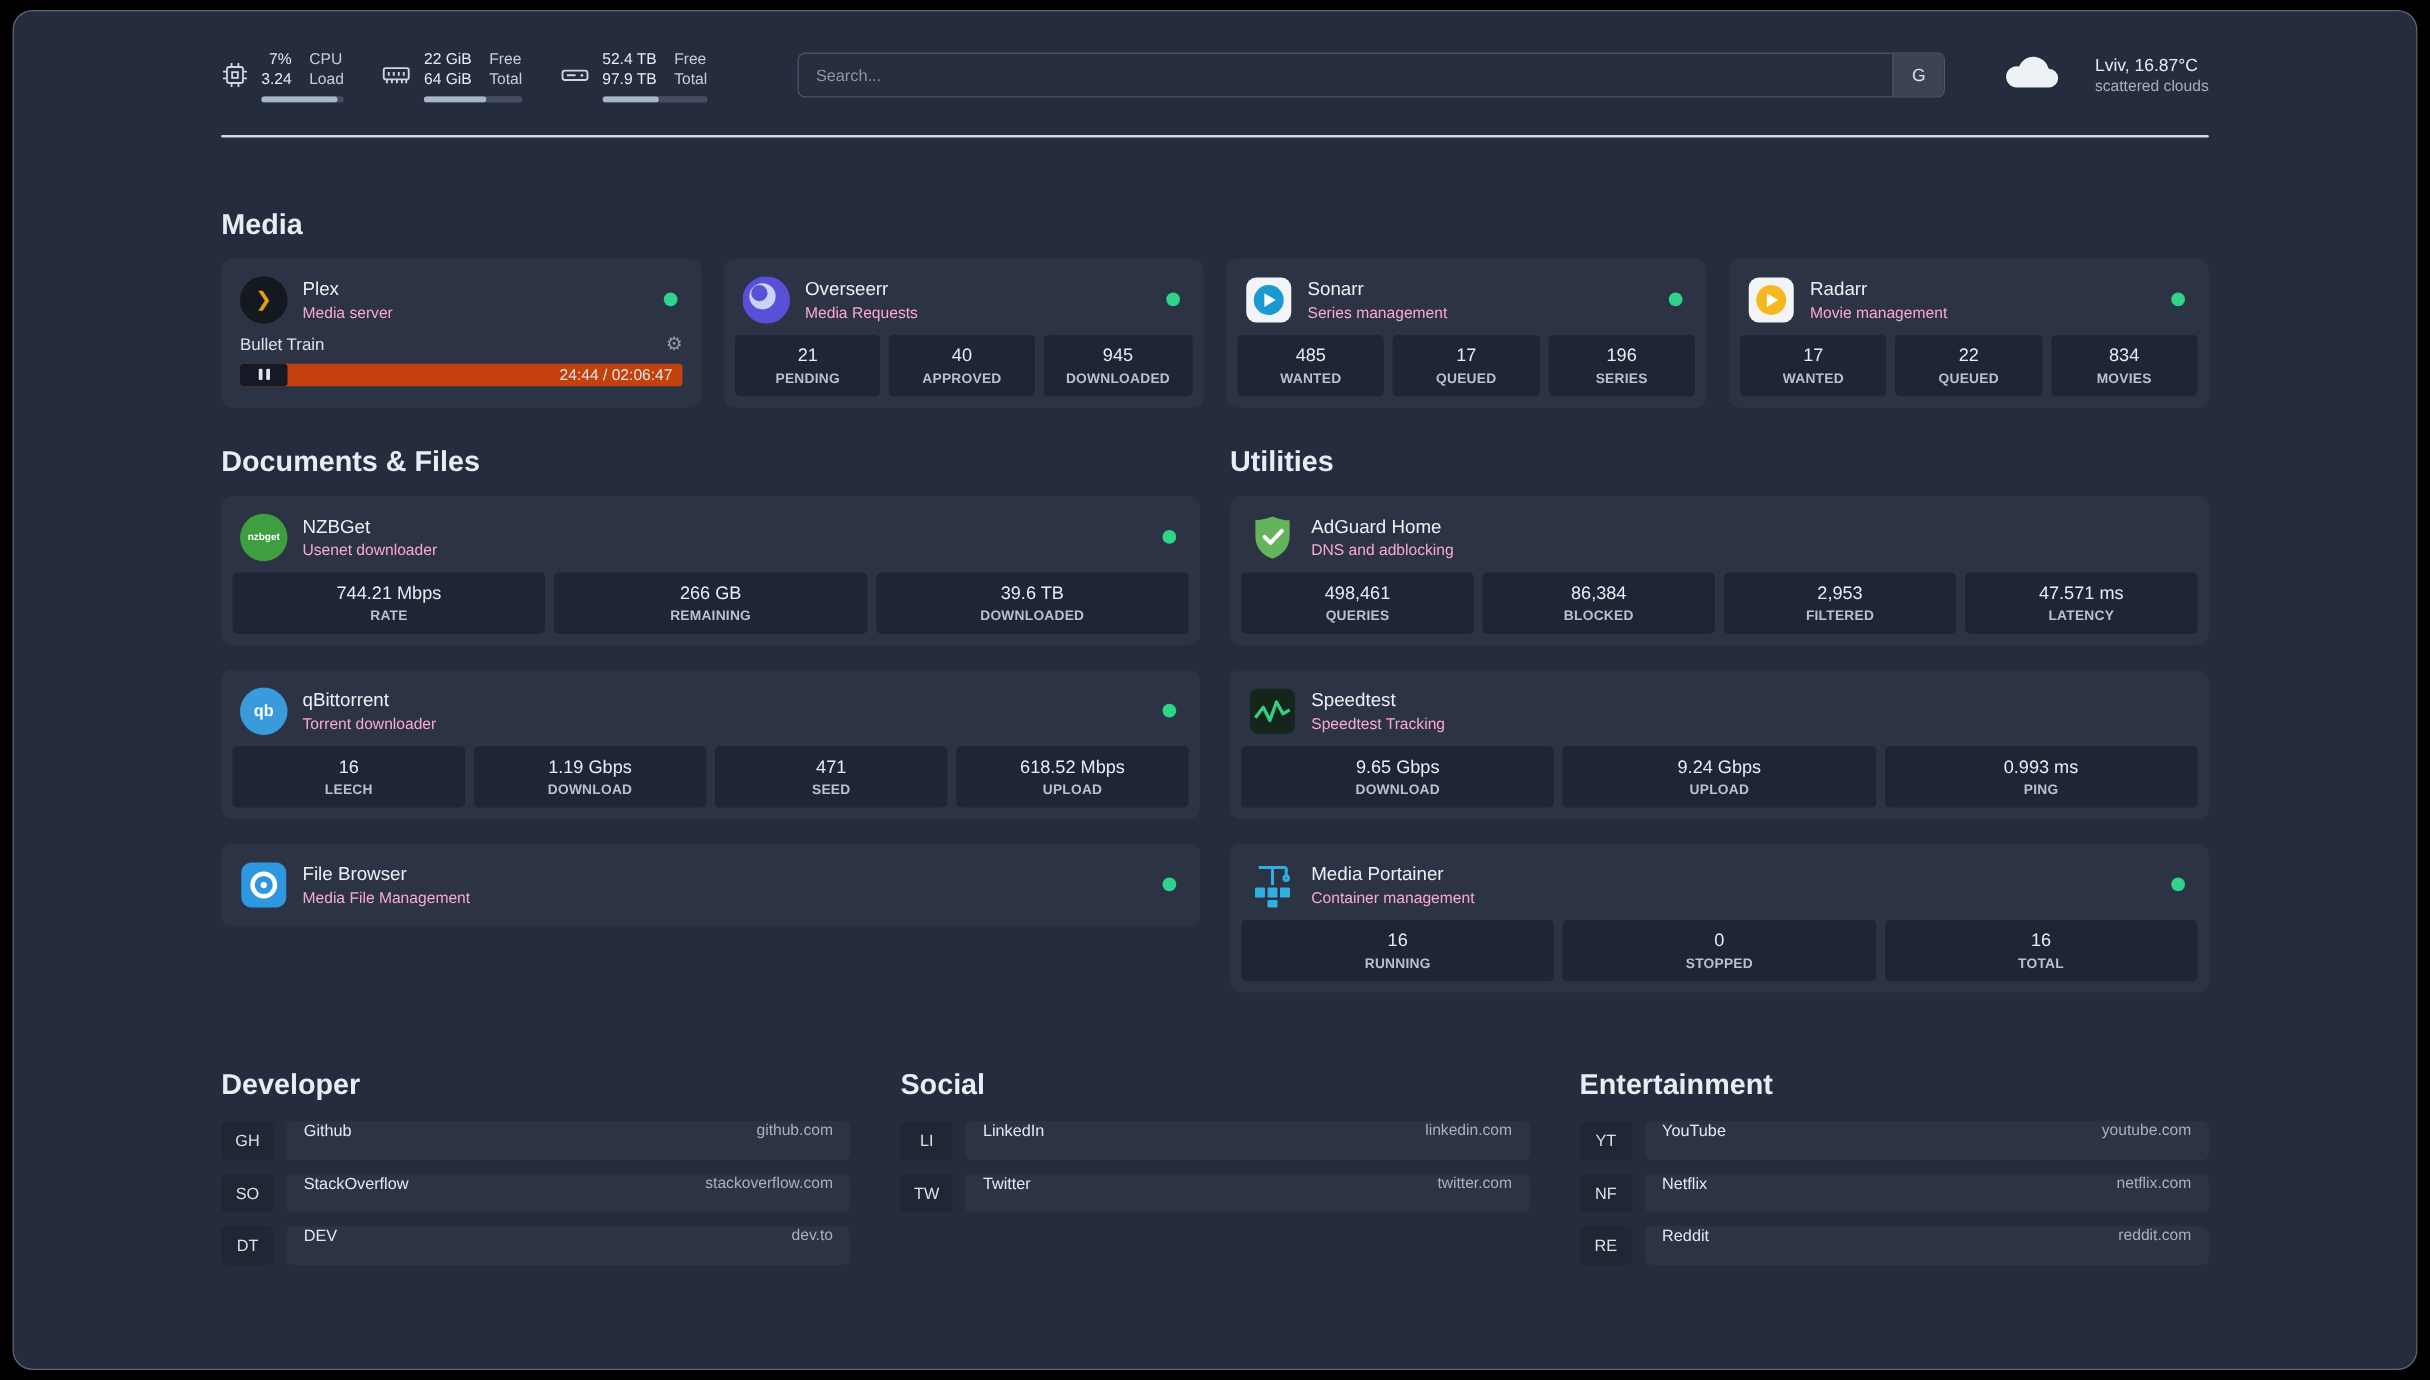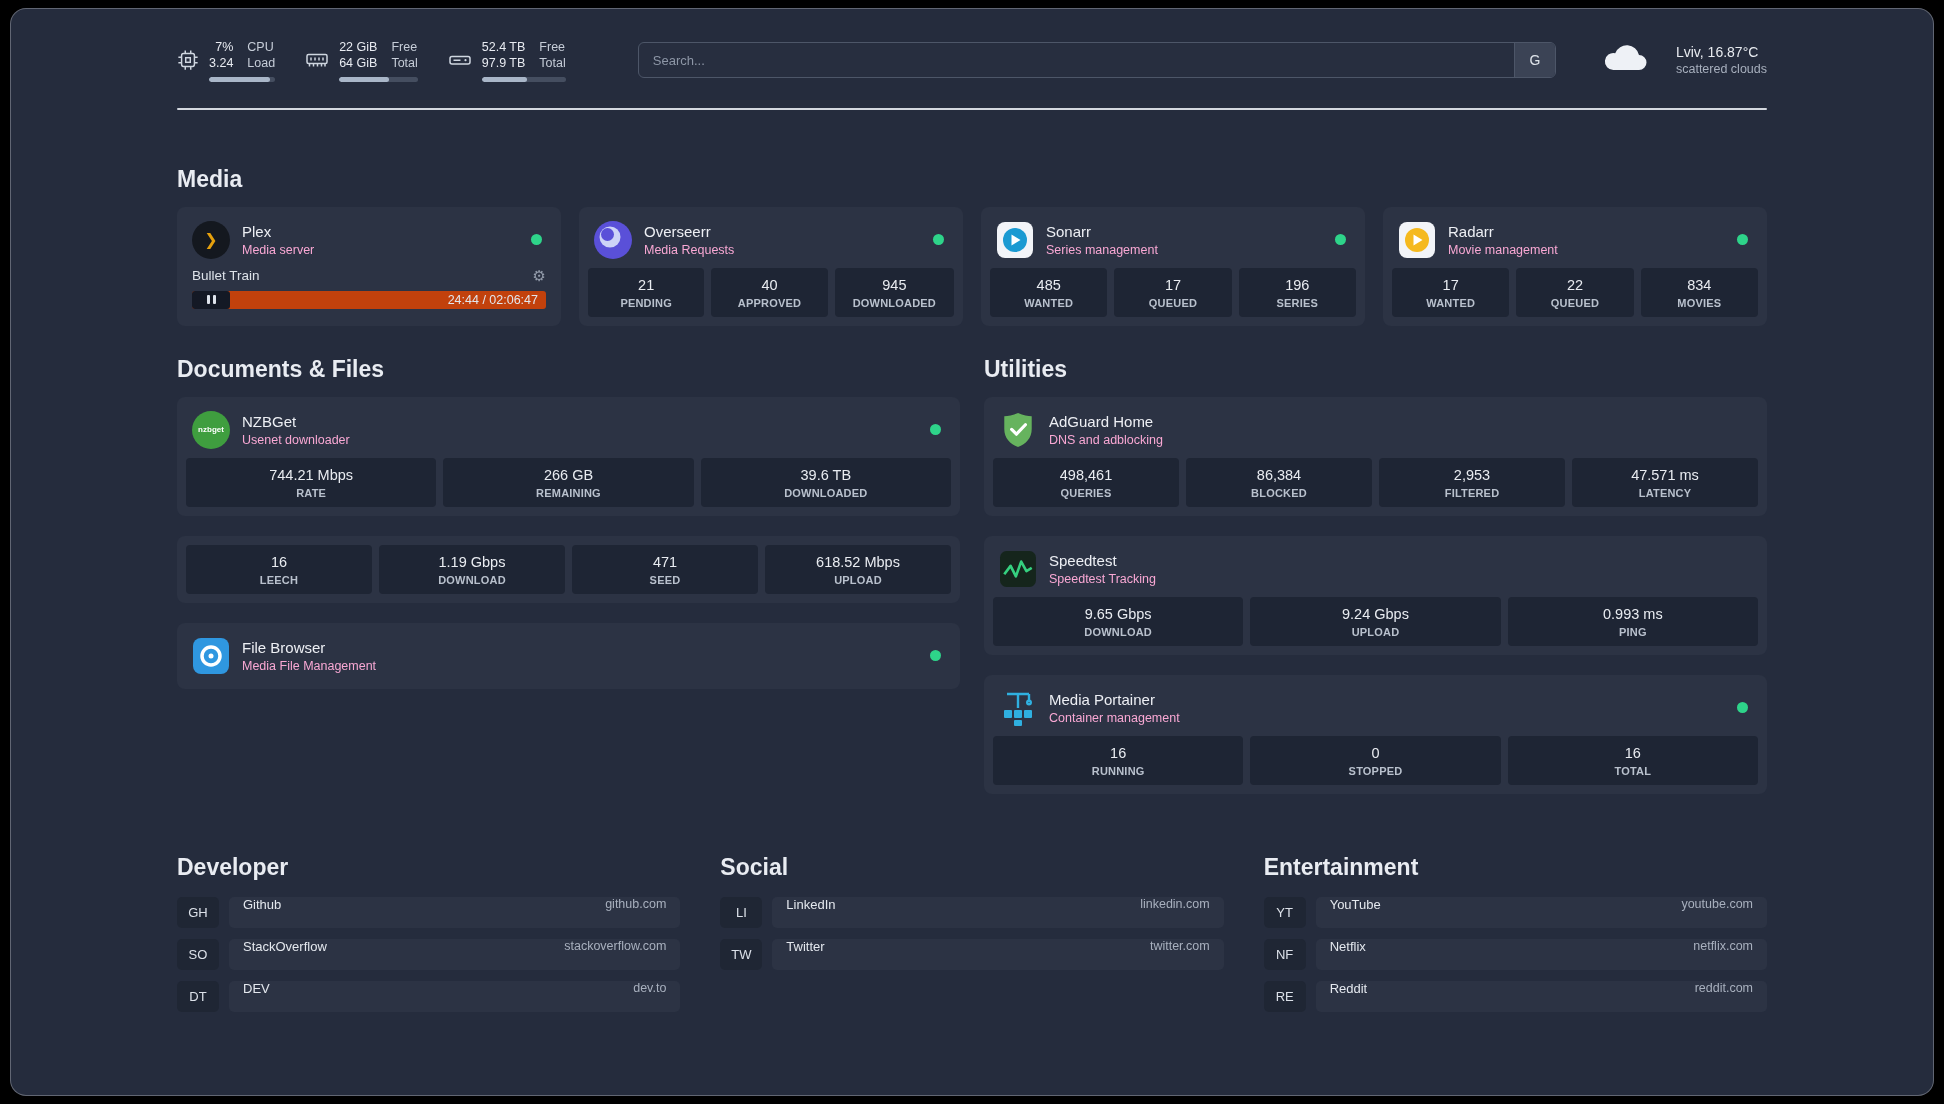--- a/index.html
+++ b/index.html
@@ -330,20 +330,30 @@
                   <div class="tile-label">REMAINING</div>
                 </div>
               <div class="tile">
                   <div class="tile-value">39.6 TB</div>
                   <div class="tile-label">DOWNLOADED</div>
                 </div>
             </div>
           </div>
 
           <div class="card">
+            <div class="card-header">
+              <div class="app-icon icon-qb">
+                  <span>qb</span>
+                </div>
+              <div class="card-titles">
+                <div class="card-name">qBittorrent</div>
+                <div class="card-sub">Torrent downloader</div>
+              </div>
+              <span class="status-dot"></span>
+            </div>
             <div class="tiles">
               <div class="tile">
                   <div class="tile-value">16</div>
                   <div class="tile-label">LEECH</div>
                 </div>
               <div class="tile">
                   <div class="tile-value">1.19 Gbps</div>
                   <div class="tile-label">DOWNLOAD</div>
                 </div>
               <div class="tile">

